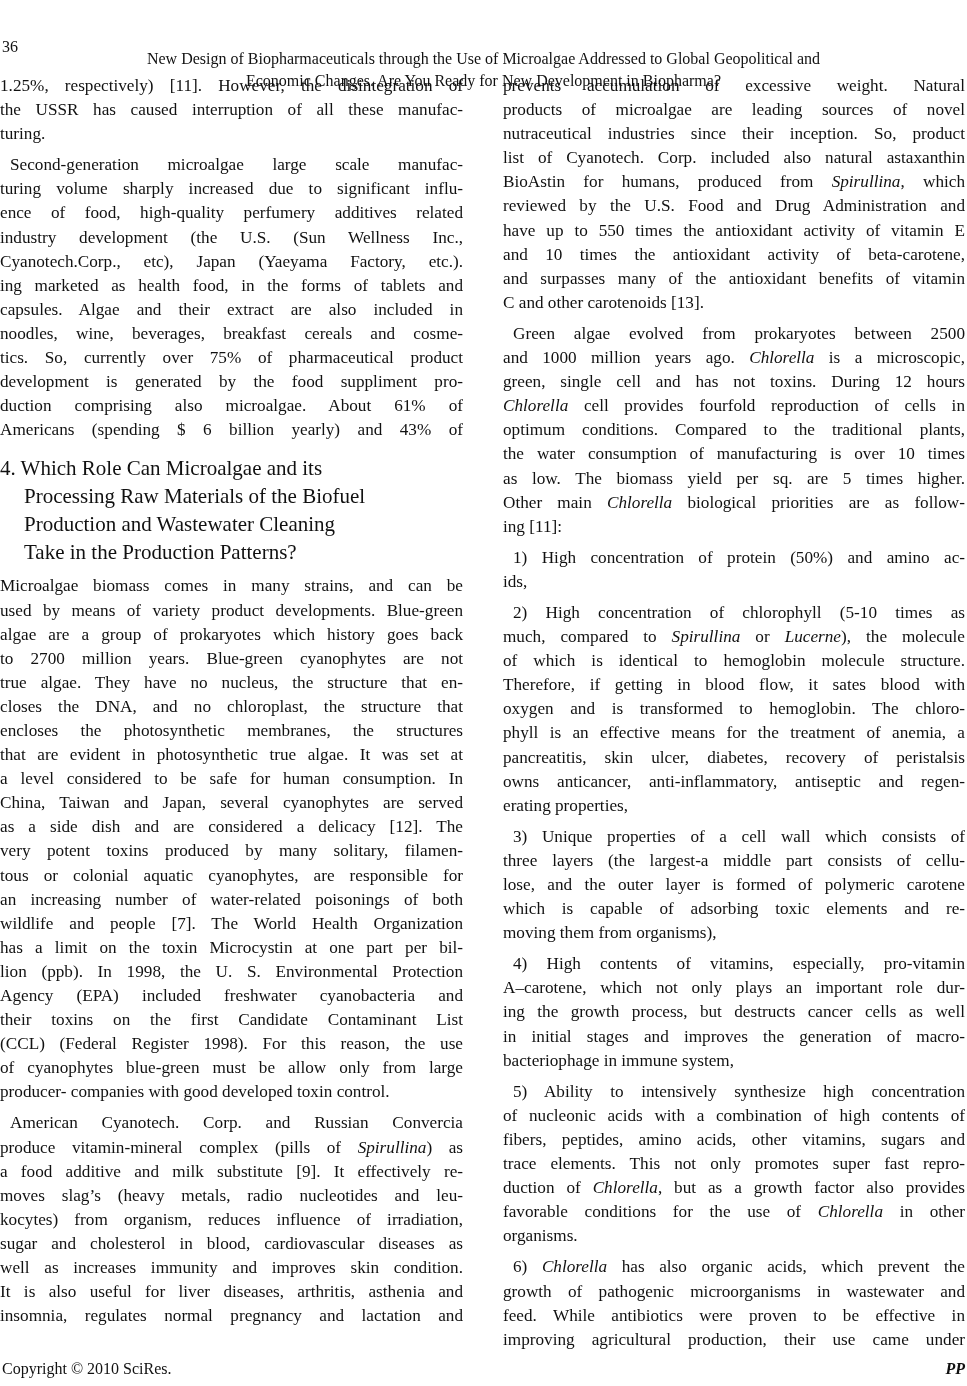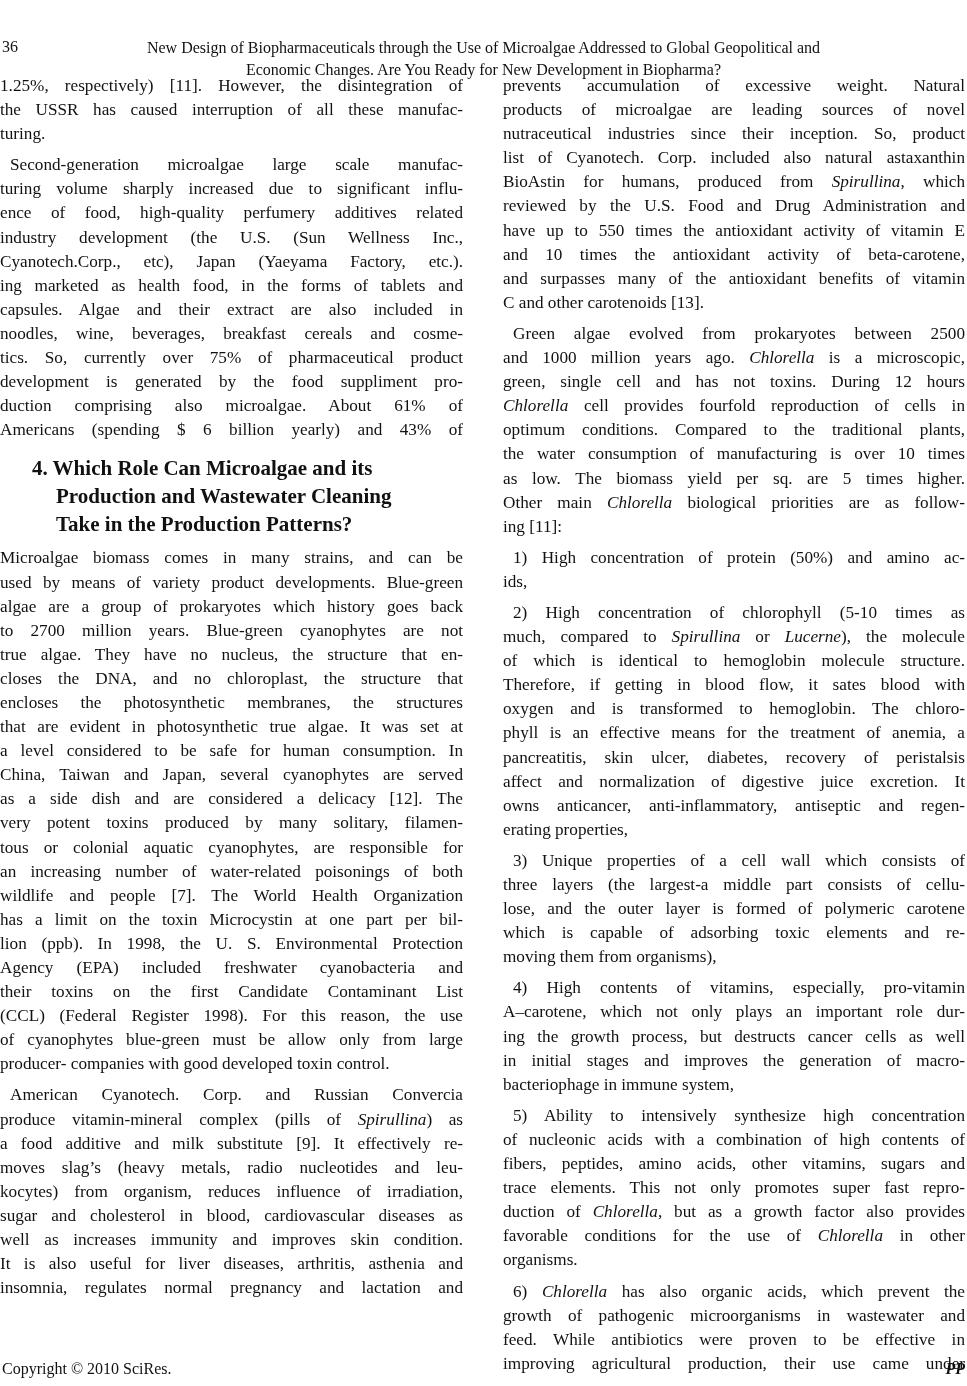--- a/index.html
+++ b/index.html
@@ -4,33 +4,33 @@
 <style>
   html, body { margin: 0; padding: 0; background: #ffffff; }
   body {
     width: 967px; height: 1386px; position: relative; overflow: hidden;
     font-family: "Liberation Serif", "DejaVu Serif", serif;
     color: #111;
   }
   .header { position: absolute; top: 0; left: 0; width: 967px; height: 50px; margin-top: 36px; }
   .page-num { position: absolute; left: 2px; top: 0px; font-size: 16px; line-height: 22px; }
   .running-title {
-    position: absolute; left: 40px; width: 887px; top: 1px;
+    position: absolute; left: 40px; width: 887px; top: 12px;
     text-align: center; font-size: 16px; line-height: 22px;
   }
   .col { position: absolute; top: 74px; font-size: 17.2px; line-height: 24.1px; }
   .col-left { left: 0px; width: 463px; }
   .col-right { left: 503px; width: 462px; }
   .line { display: block; white-space: nowrap; text-align: justify; text-align-last: justify; height: 24.1px; }
   .line.last { text-align-last: left; }
   .para { margin: 0; }
   .para.gap { margin-top: 7px; }
   .indent { padding-left: 10px; }
   .section-heading {
-    font-weight: bold; font-size: 21px; line-height: 28px; margin: 12px 0 8px 0; padding-left: 32px;
+    font-weight: normal; font-size: 21px; line-height: 28px; margin: 12px 0 8px 0;
   }
   .section-heading .hline { display: block; white-space: nowrap; }
   .section-heading .hline.cont { padding-left: 24px; }
   em { font-style: italic; }
   .footer { position: absolute; left: 0; top: 1360px; width: 967px; height: 26px; font-size: 16px; }
   .copyright { position: absolute; left: 2px; top: 0; }
   .journal-abbr { position: absolute; right: 2px; top: 0; font-weight: bold; font-style: italic; }
 </style>
 </head>
 <body>
@@ -60,20 +60,21 @@
         <span class="line"><span>capsules. Algae and their extract are also included in</span></span>
         <span class="line"><span>noodles, wine, beverages, breakfast cereals and cosme-</span></span>
         <span class="line"><span>tics. So, currently over 75% of pharmaceutical product</span></span>
         <span class="line"><span>development is generated by the food suppliment pro-</span></span>
         <span class="line"><span>duction comprising also microalgae. About 61% of</span></span>
         <span class="line"><span>Americans (spending $ 6 billion yearly) and 43% of</span></span>
       </p>
     </div>
   <h2 class="section-heading" id="section-heading">
       <span class="hline">4. Which Role Can Microalgae and its</span>
+      <span class="hline cont">Processing Raw Materials of the Biofuel</span>
       <span class="hline cont">Production and Wastewater Cleaning</span>
       <span class="hline cont">Take in the Production Patterns?</span>
     </h2>
   <div id="left-post">
       <p class="para">
         <span class="line"><span>Microalgae biomass comes in many strains, and can be</span></span>
         <span class="line"><span>used by means of variety product developments. Blue-green</span></span>
         <span class="line"><span>algae are a group of prokaryotes which history goes back</span></span>
         <span class="line"><span>to 2700 million years. Blue-green cyanophytes are not</span></span>
         <span class="line"><span>true algae. They have no nucleus, the structure that en-</span></span>
@@ -139,21 +140,20 @@
         <span class="line last"><span>ids,</span></span>
       </p>
       <p class="para gap">
         <span class="line indent"><span>2) High concentration of chlorophyll (5-10 times as</span></span>
         <span class="line"><span>much, compared to </span><em>Spirullina</em><span> or </span><em>Lucerne</em><span>), the molecule</span></span>
         <span class="line"><span>of which is identical to hemoglobin molecule structure.</span></span>
         <span class="line"><span>Therefore, if getting in blood flow, it sates blood with</span></span>
         <span class="line"><span>oxygen and is transformed to hemoglobin. The chloro-</span></span>
         <span class="line"><span>phyll is an effective means for the treatment of anemia, a</span></span>
         <span class="line"><span>pancreatitis, skin ulcer, diabetes, recovery of peristalsis</span></span>
-        <span class="line"><span>affect and normalization of digestive juice excretion. It</span></span>
         <span class="line"><span>owns anticancer, anti-inflammatory, antiseptic and regen-</span></span>
         <span class="line last"><span>erating properties,</span></span>
       </p>
       <p class="para gap">
         <span class="line indent"><span>3) Unique properties of a cell wall which consists of</span></span>
         <span class="line"><span>three layers (the largest-a middle part consists of cellu-</span></span>
         <span class="line"><span>lose, and the outer layer is formed of polymeric carotene</span></span>
         <span class="line"><span>which is capable of adsorbing toxic elements and re-</span></span>
         <span class="line last"><span>moving them from organisms),</span></span>
       </p>

